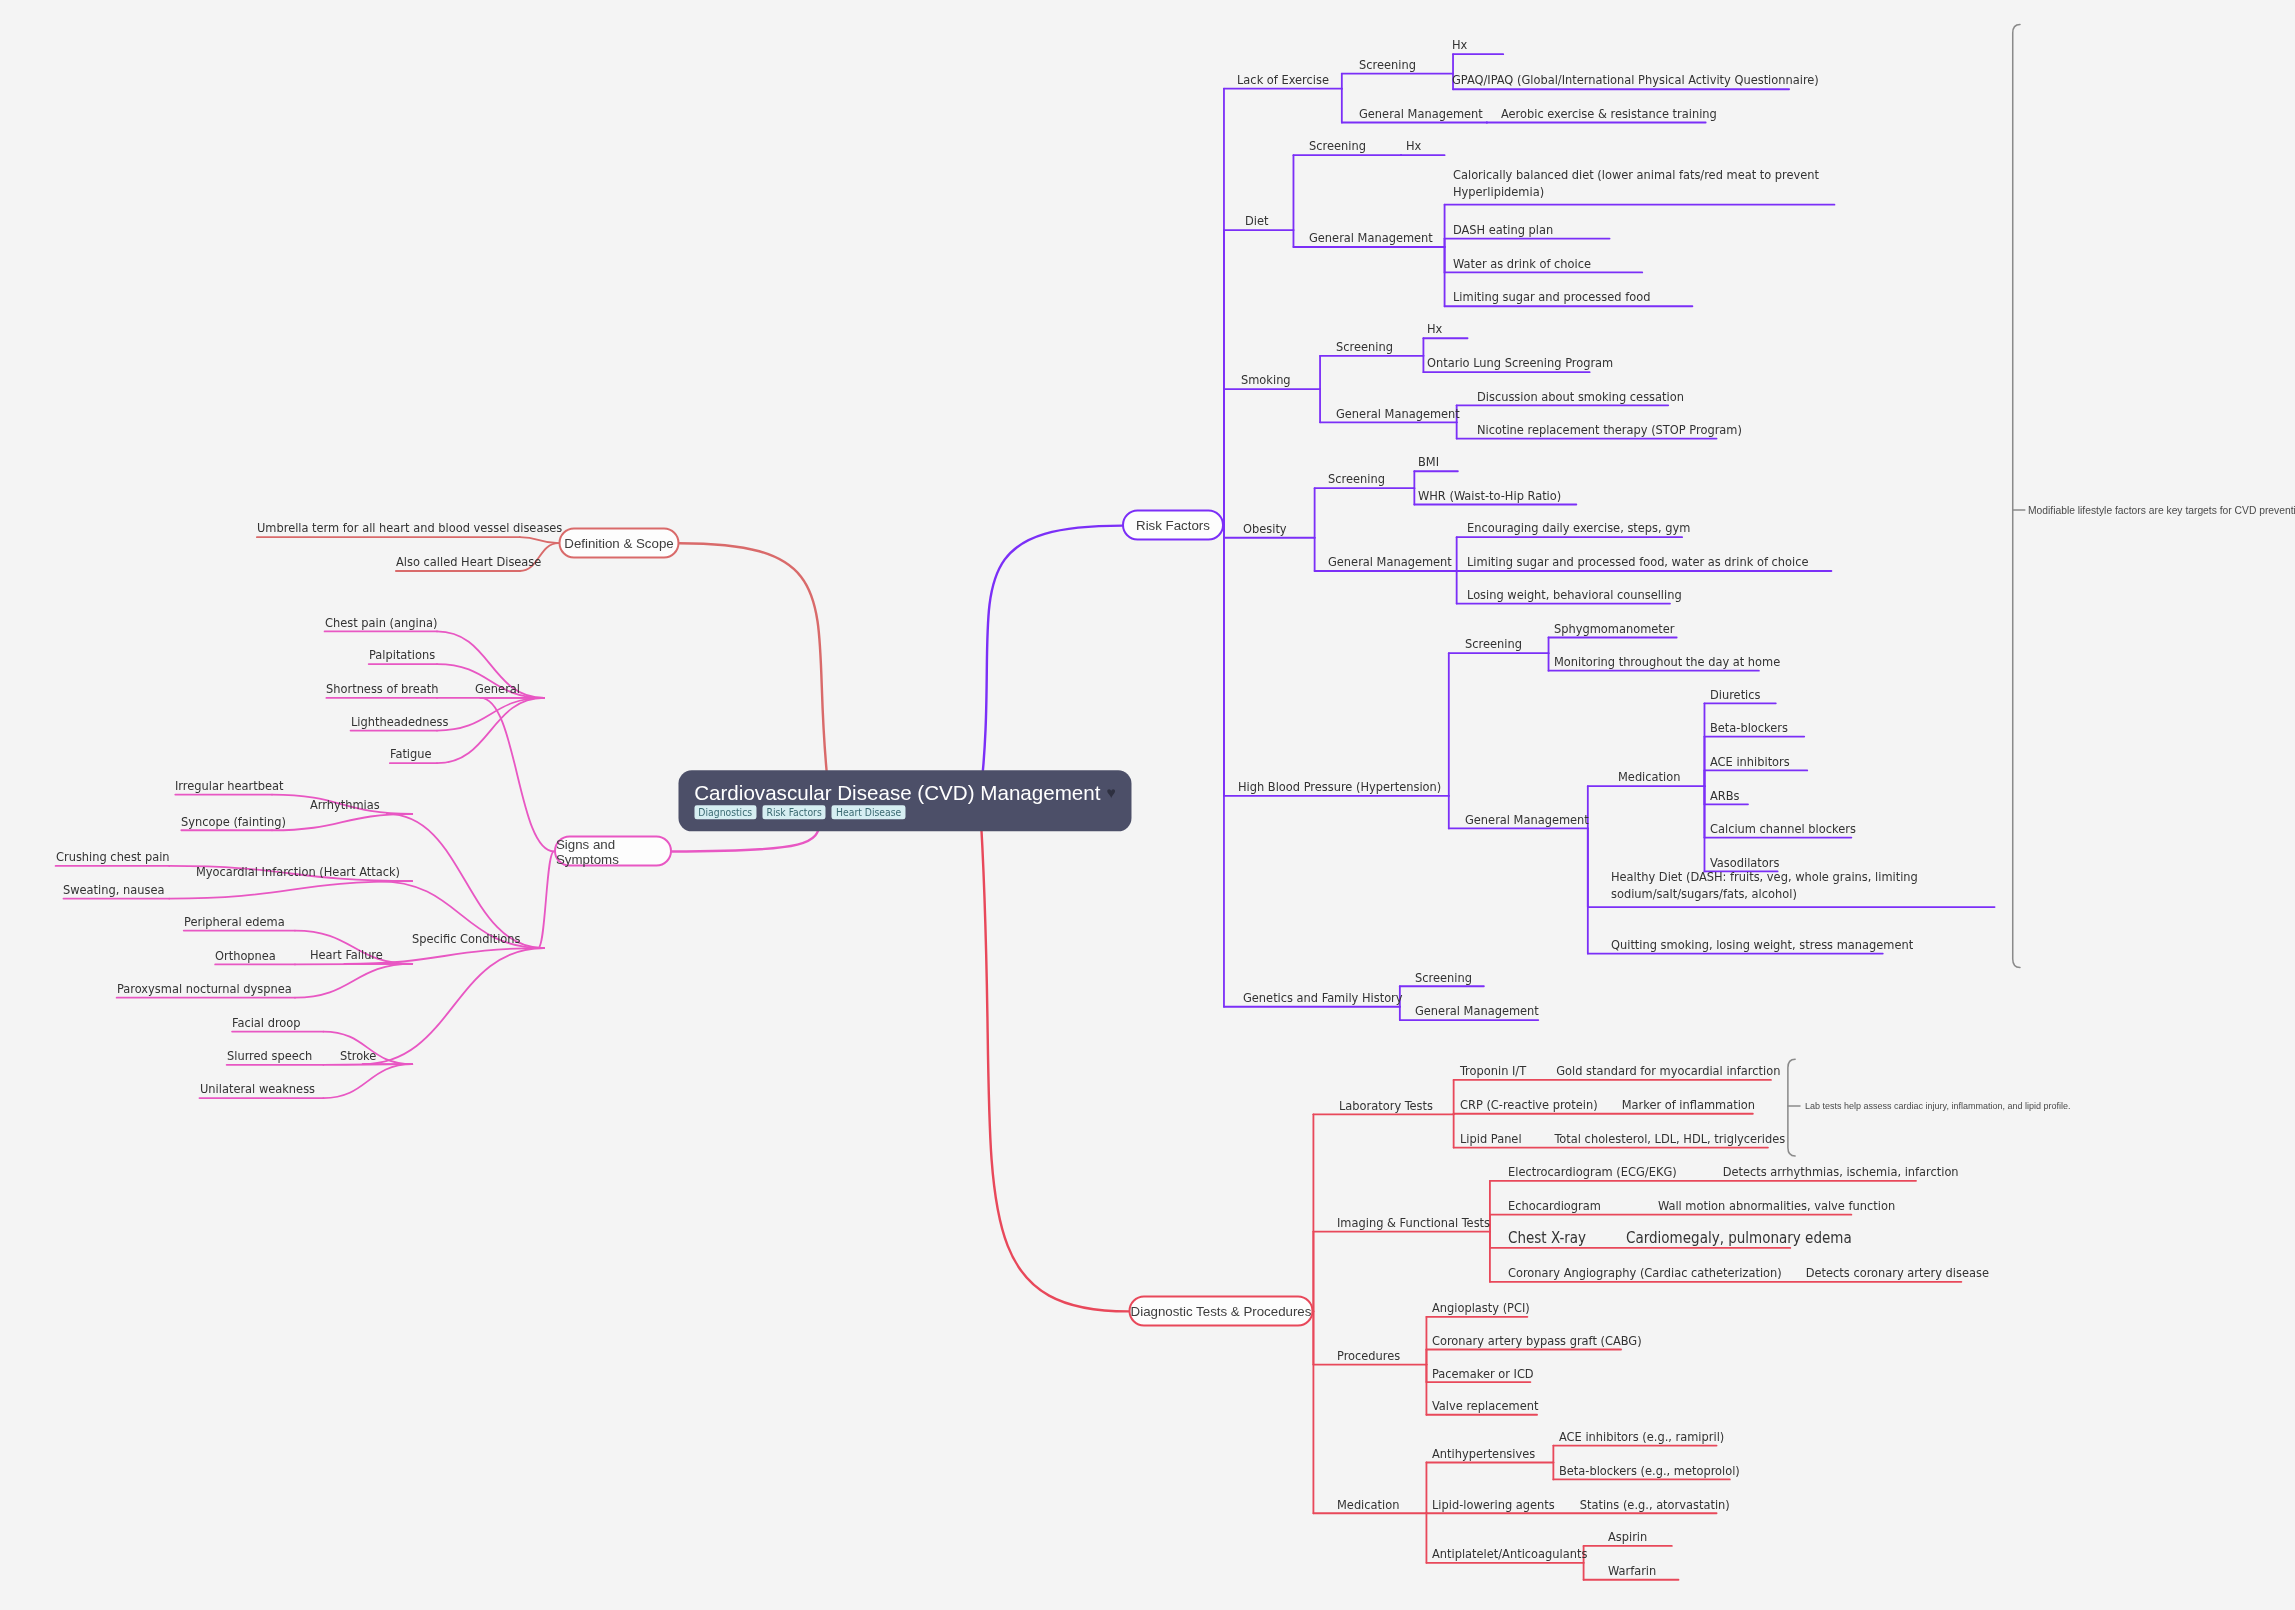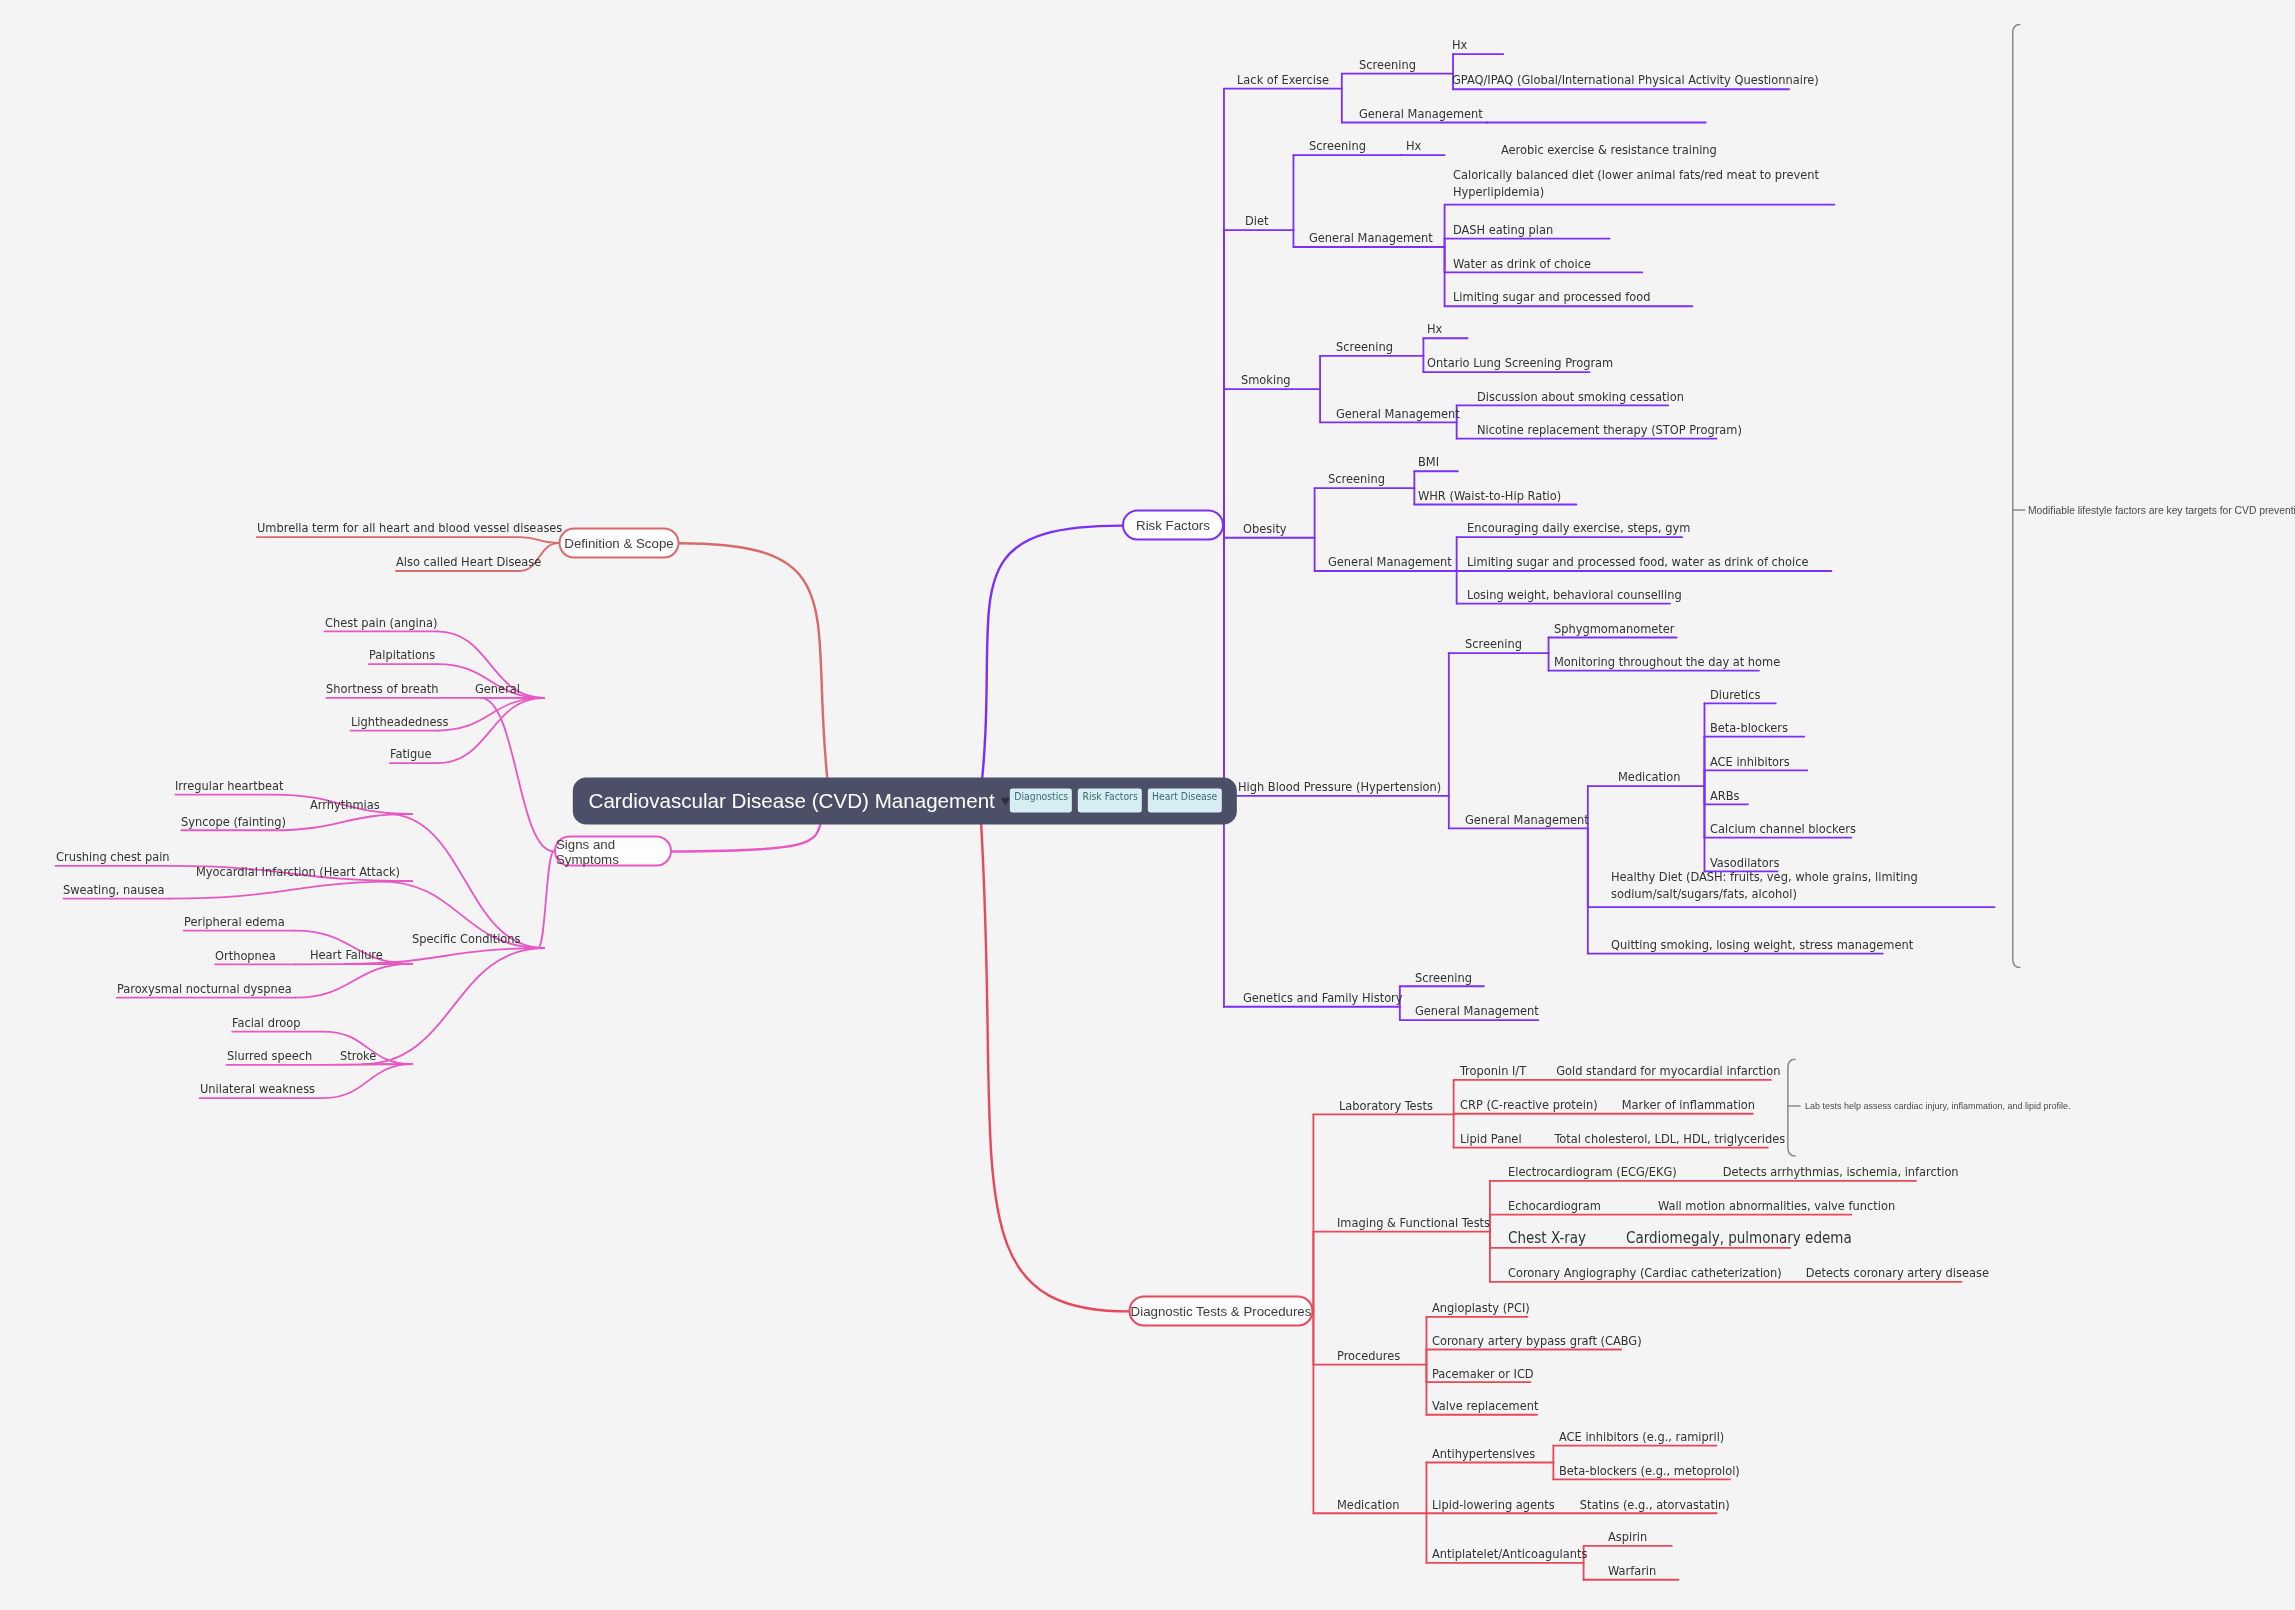--- a/index.html
+++ b/index.html
@@ -30,21 +30,21 @@
     font-family:"Liberation Sans",sans-serif;
     color:#3d3d3d;
   }
   .root-box{
     position:absolute;
     background:#4c4f68;
     border-radius:13.3px;
     box-sizing:border-box;
     transform:translate(-50%,-50%);
     padding:11px 15.7px 12px 15.7px;
-    display:flex;flex-direction:row;
+    display:flex;flex-direction:column;
   }
   .root-title{
     font-family:"Liberation Sans",sans-serif;
     font-size:20.6px;color:#ffffff;white-space:nowrap;
     display:flex;align-items:center;gap:6px;
   }
   .root-heart{font-size:15.7px;color:#2e3040;line-height:1;}
   .root-tags{display:flex;gap:6px;}
   .root-tag{
     background:#d6eef2;color:#3b6a72;
@@ -282,21 +282,21 @@
     <div class="node-label" style="left: 117px; top: 989px; font-size: 12.7px;"><span>Paroxysmal nocturnal dyspnea</span></div>
     <div class="node-label" style="left: 340px; top: 1056px; font-size: 12.7px;"><span>Stroke</span></div>
     <div class="node-label" style="left: 232px; top: 1023px; font-size: 12.7px;"><span>Facial droop</span></div>
     <div class="node-label" style="left: 227px; top: 1056px; font-size: 12.7px;"><span>Slurred speech</span></div>
     <div class="node-label" style="left: 200px; top: 1089px; font-size: 12.7px;"><span>Unilateral weakness</span></div>
     <div class="node-label" style="left: 1237px; top: 80px; font-size: 12.7px;"><span>Lack of Exercise</span></div>
     <div class="node-label" style="left: 1359px; top: 65px; font-size: 12.7px;"><span>Screening</span></div>
     <div class="node-label" style="left: 1452px; top: 45px; font-size: 12.7px;"><span>Hx</span></div>
     <div class="node-label" style="left: 1452px; top: 80px; font-size: 12.7px;"><span>GPAQ/IPAQ (Global/International Physical Activity Questionnaire)</span></div>
     <div class="node-label" style="left: 1359px; top: 114px; font-size: 12.7px;"><span>General Management</span></div>
-    <div class="node-label" style="left: 1501px; top: 114px; font-size: 12.7px; margin-top: 36px;"><span>Aerobic exercise &amp; resistance training</span></div>
+    <div class="node-label" style="left: 1501px; top: 114px; font-size: 12.7px;"><span>Aerobic exercise &amp; resistance training</span></div>
     <div class="node-label" style="left: 1245px; top: 221px; font-size: 12.7px;"><span>Diet</span></div>
     <div class="node-label" style="left: 1309px; top: 146px; font-size: 12.7px;"><span>Screening</span></div>
     <div class="node-label" style="left: 1406px; top: 146px; font-size: 12.7px;"><span>Hx</span></div>
     <div class="node-label" style="left: 1309px; top: 238px; font-size: 12.7px;"><span>General Management</span></div>
     <div class="node-label" style="left: 1453px; top: 183px; font-size: 12.7px;"><span>Calorically balanced diet (lower animal fats/red meat to prevent
 Hyperlipidemia)</span></div>
     <div class="node-label" style="left: 1453px; top: 230px; font-size: 12.7px;"><span>DASH eating plan</span></div>
     <div class="node-label" style="left: 1453px; top: 264px; font-size: 12.7px;"><span>Water as drink of choice</span></div>
     <div class="node-label" style="left: 1453px; top: 297px; font-size: 12.7px;"><span>Limiting sugar and processed food</span></div>
     <div class="node-label" style="left: 1241px; top: 380px; font-size: 12.7px;"><span>Smoking</span></div>

